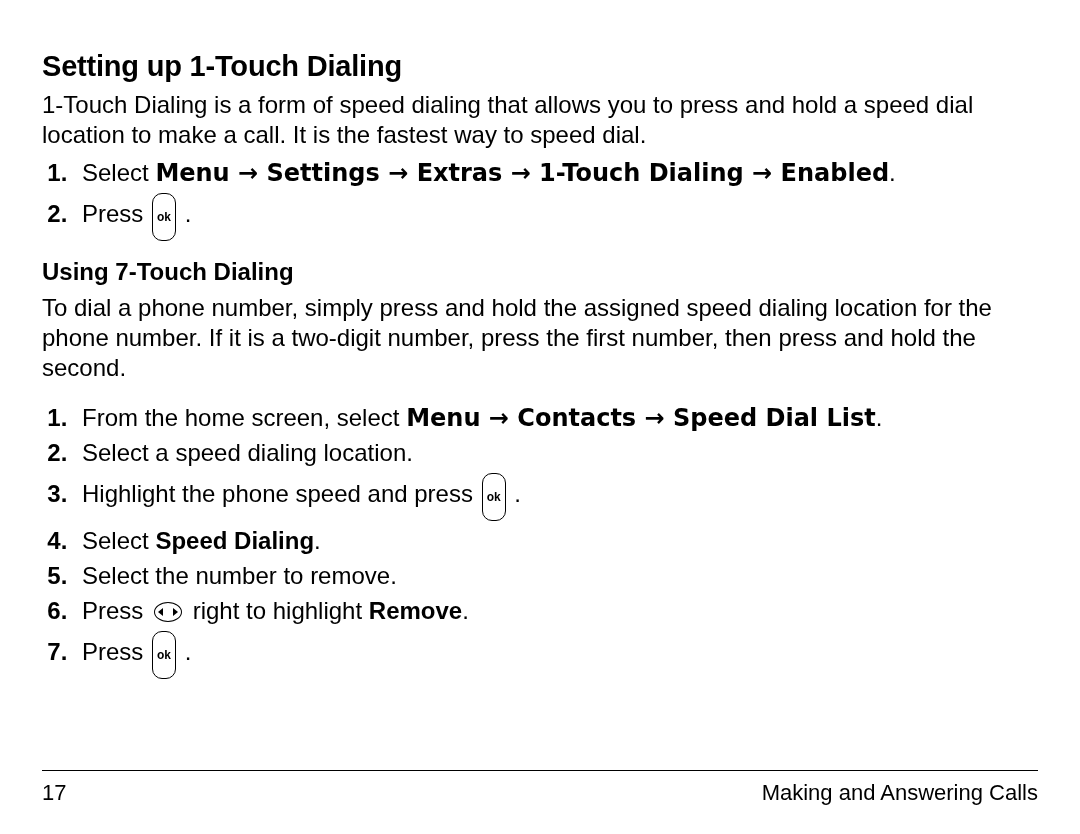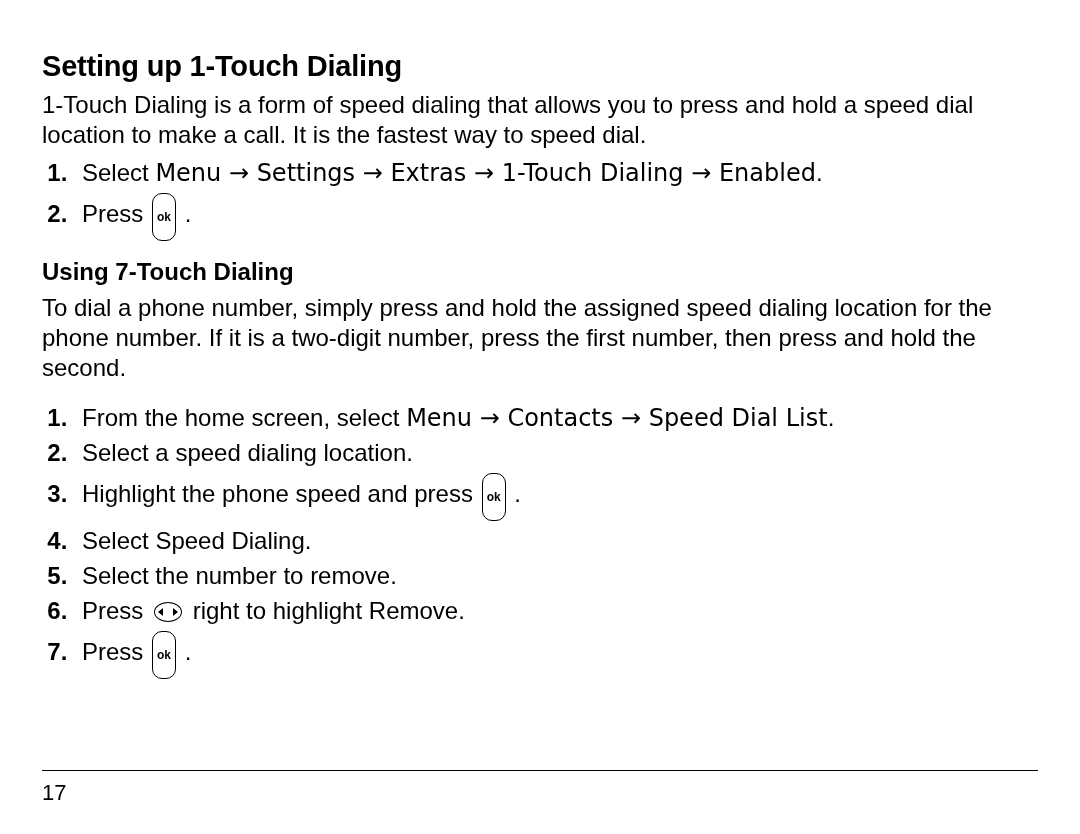--- a/index.html
+++ b/index.html
@@ -32,21 +32,21 @@
     margin: 4px 0 14px 0;
     padding-left: 32px;
   }
   li {
     padding-left: 8px;
     margin-bottom: 5px;
   }
   li::marker {
     font-weight: bold;
   }
-  .b { font-weight: normal; margin-top: 16px; }
+  .b { font-weight: bold; margin-top: 16px; }
   .arrow { font-family: "DejaVu Sans", Arial, sans-serif; }
   .icon-ok {
     display: inline-block;
     border: 1.5px solid #000;
     border-radius: 10px;
     font-size: 12px;
     font-weight: bold;
     padding: 16px 4px;
     line-height: 14px;
     vertical-align: 1px;
@@ -120,13 +120,14 @@
     <span>Press </span><span class="icon-lr"></span><span> right to highlight </span><span class="b">Remove</span><span>.</span>
   </li>
   <li>
     <span>Press </span><span class="icon-ok">ok</span><span> .</span>
   </li>
 </ol>
 </div>
 
 <div class="footer">
   <span>17</span>
+  <span>Making and Answering Calls</span>
 </div>
 
 </body></html>

